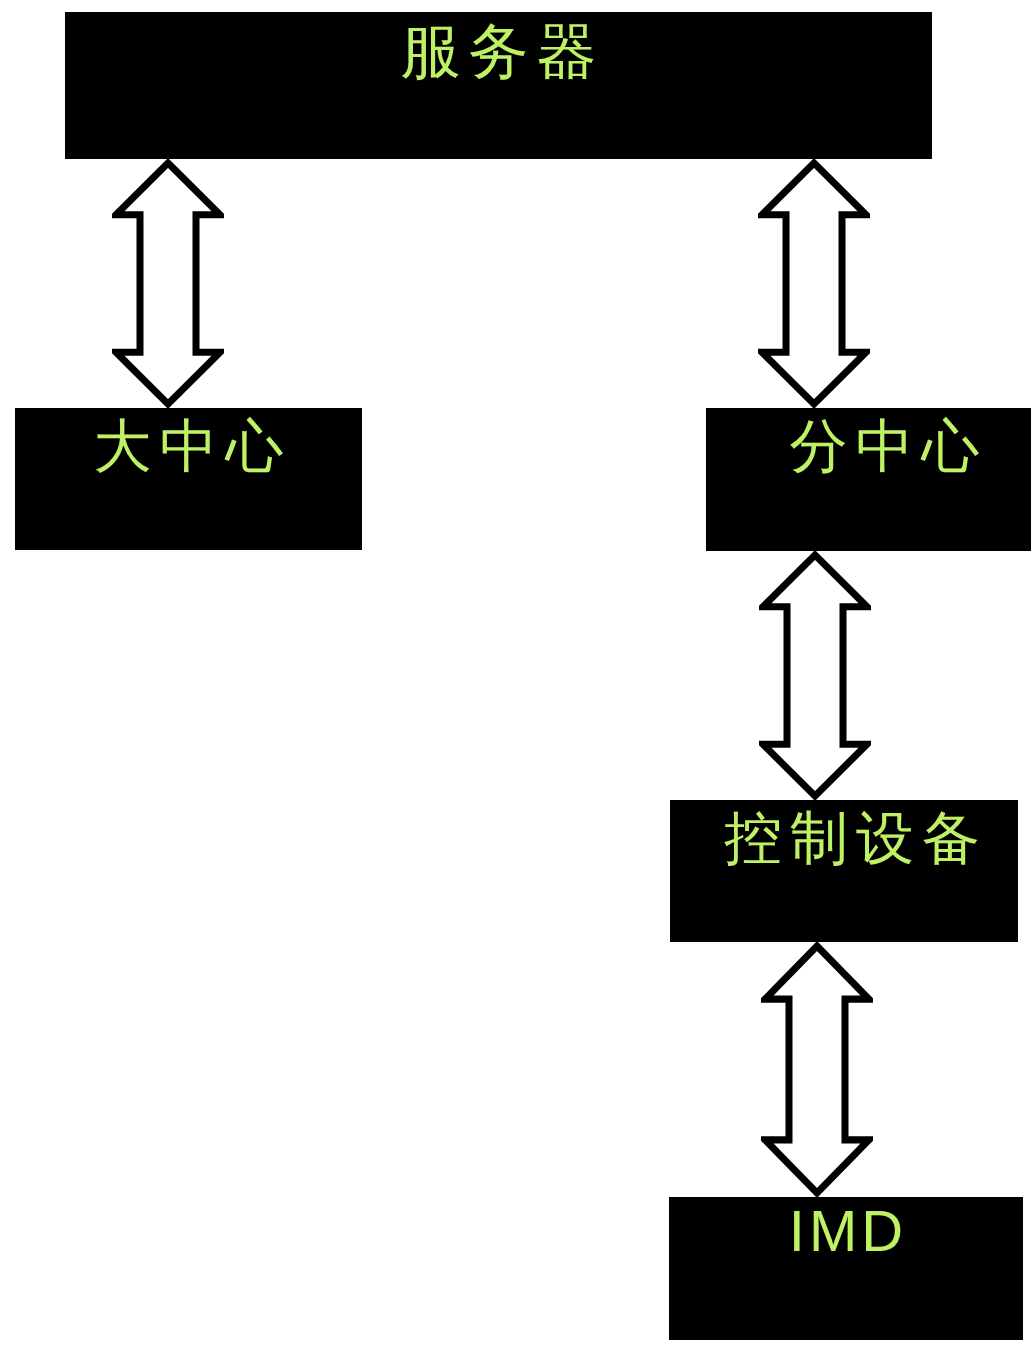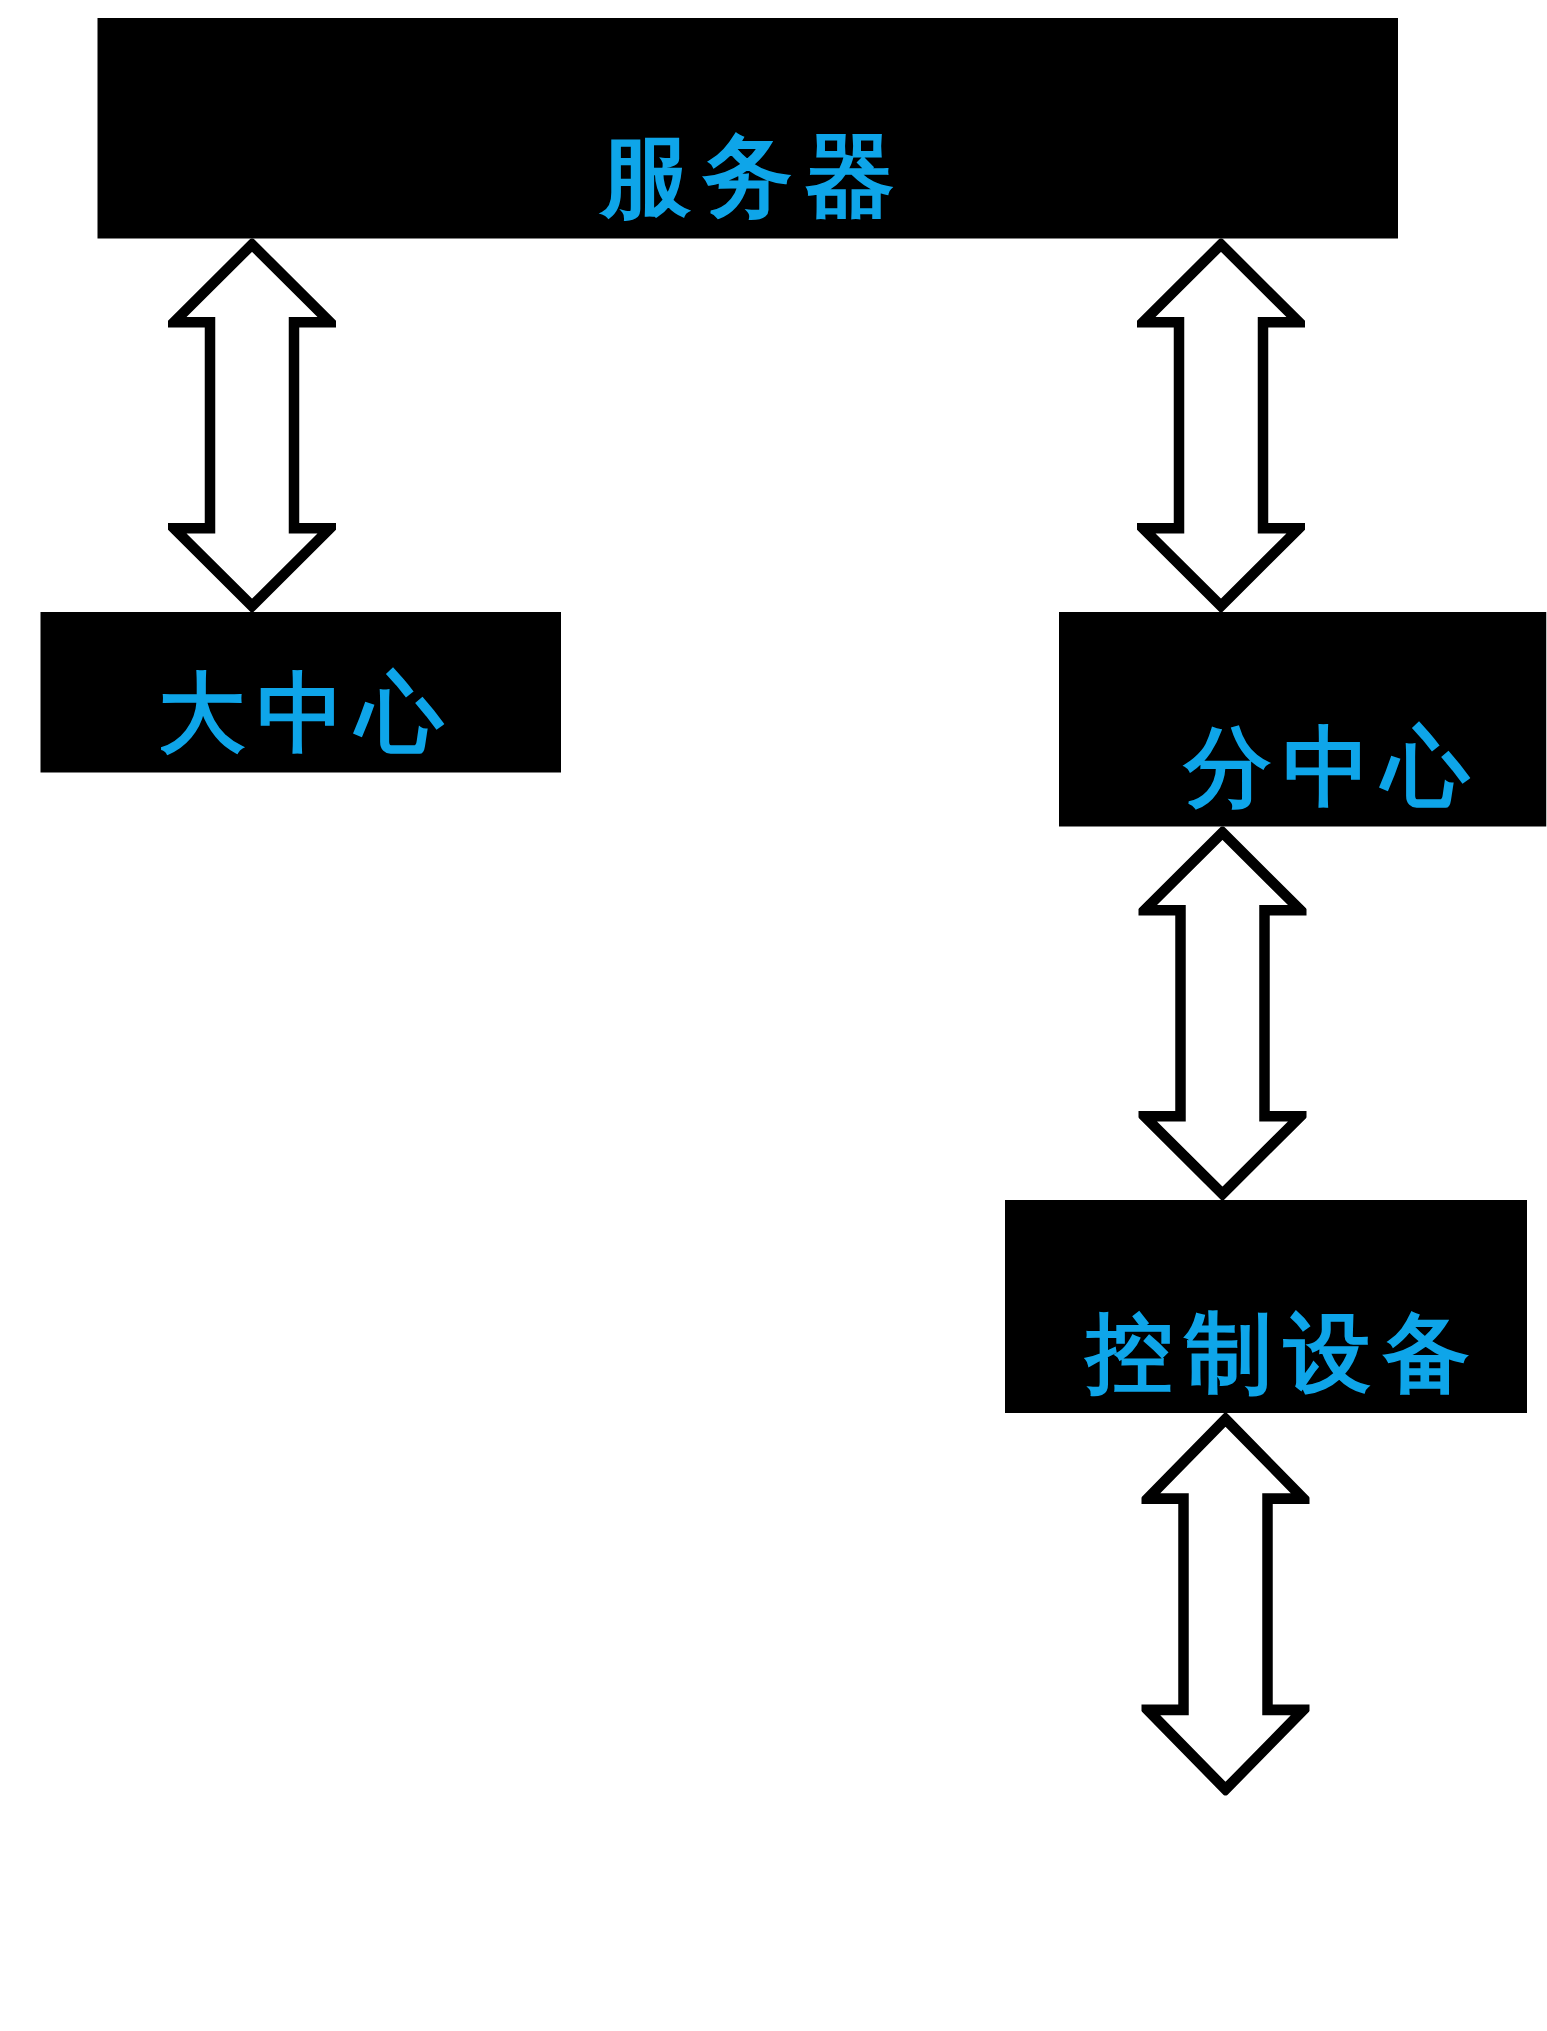--- a/index.html
+++ b/index.html
@@ -8,36 +8,35 @@
     position: relative;
     width: 1031px;
     height: 1354px;
     background: #ffffff;
     font-family: "Liberation Sans", sans-serif;
     overflow: hidden;
   }
   .node {
     position: absolute;
     background: #000000;
-    color: #0ea5e9;
+    color: #bef264;
     display: flex;
-    align-items: flex-end;
+    align-items: flex-start;
     justify-content: center;
     text-align: center;
-    font-weight: bold;
   }
   .node .label {
     font-size: 58px;
     letter-spacing: 8px;
     padding-left: 8px; 
     white-space: nowrap;
   }
   .node-server         { left: 65px;  top: 12px;   width: 867px; height: 147px; }
   .node-server .label  { font-size: 60px; }
-  .node-big-center     { left: 27px;  top: 408px;  width: 347px; height: 107px; }
+  .node-big-center     { left: 15px;  top: 408px;  width: 347px; height: 142px; }
   .node-sub-center     { left: 670px; top: 408px;  width: 357px; height: 143px; margin-left: 36px; }
   .node-control-device { left: 670px; top: 800px;  width: 348px; height: 142px; padding-left: 16px; }
   .node-imd            { left: 669px; top: 1197px; width: 354px; height: 143px; }
   .node-imd .label     { letter-spacing: 4px; padding-left: 4px; }
   .arrow {
     position: absolute;
     width: 112px;
   }
   .arrow svg { display: block; width: 100%; height: 100%; }
   .arrow-server-big     { left: 112px; top: 159px; height: 249px; }
@@ -59,20 +58,23 @@
   </div>
 
   <div class="node node-sub-center">
     <span class="label">分中心</span>
   </div>
 
   <div class="node node-control-device">
     <span class="label">控制设备</span>
   </div>
 
+  <div class="node node-imd">
+    <span class="label">IMD</span>
+  </div>
 
   <div class="arrow arrow-server-big">
     <svg viewBox="0 0 112 250" preserveAspectRatio="none" aria-hidden="true">
       <polygon points="56,4 108,56 84,56 84,194 108,194 56,246 4,194 28,194 28,56 4,56" fill="#ffffff" stroke="#000000" stroke-width="7" stroke-linejoin="miter"></polygon>
     </svg>
   </div>
 
   <div class="arrow arrow-server-sub">
     <svg viewBox="0 0 112 250" preserveAspectRatio="none" aria-hidden="true">
       <polygon points="56,4 108,56 84,56 84,194 108,194 56,246 4,194 28,194 28,56 4,56" fill="#ffffff" stroke="#000000" stroke-width="7" stroke-linejoin="miter"></polygon>

